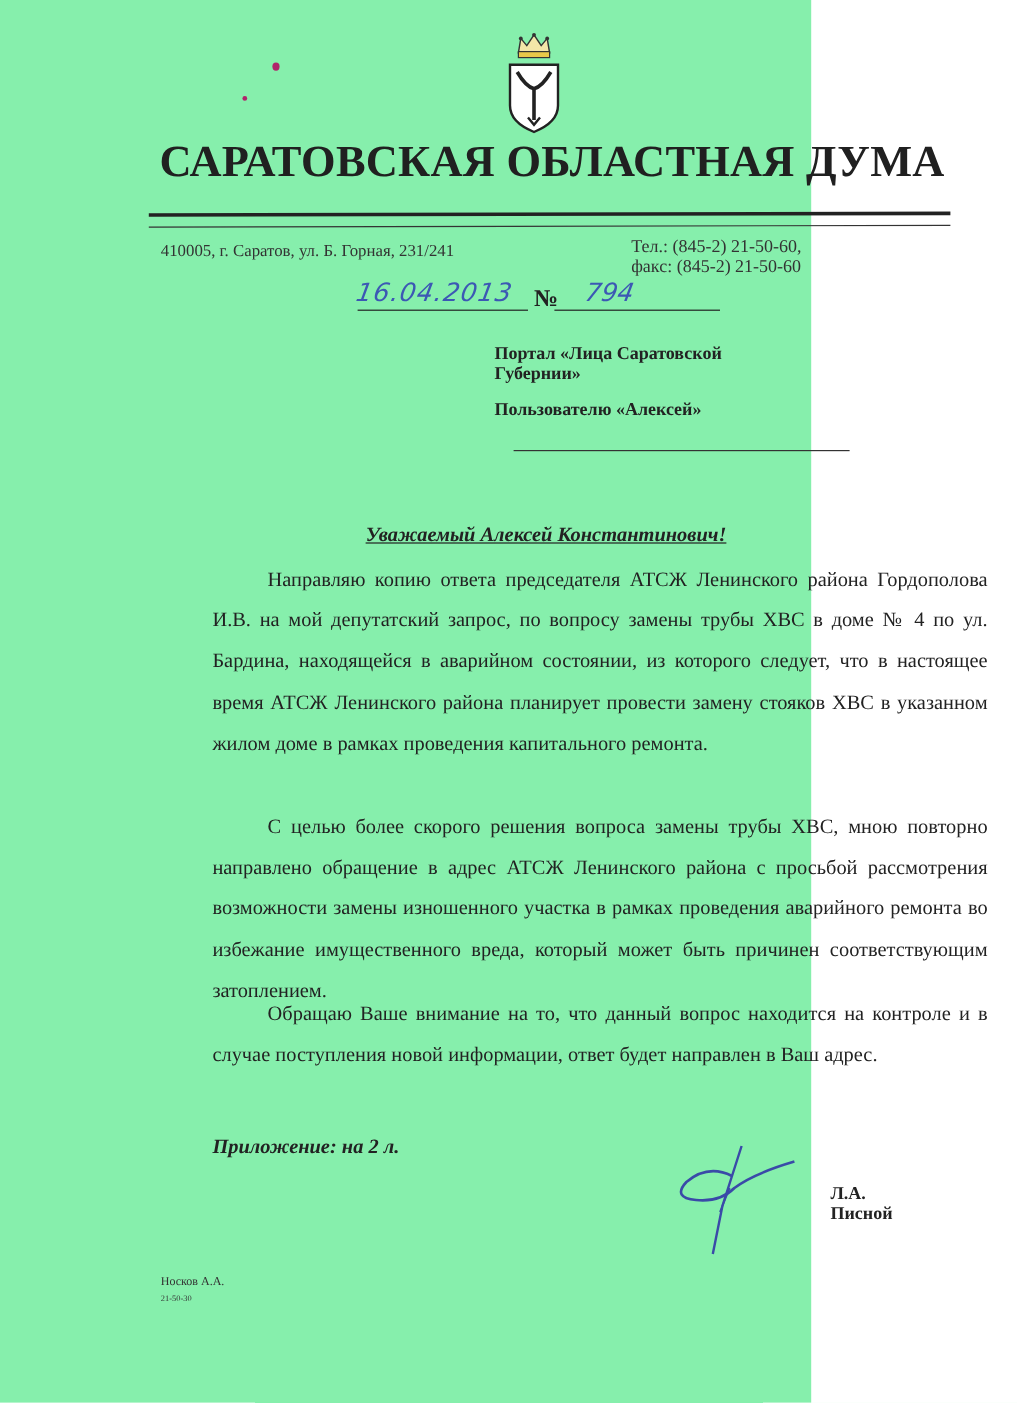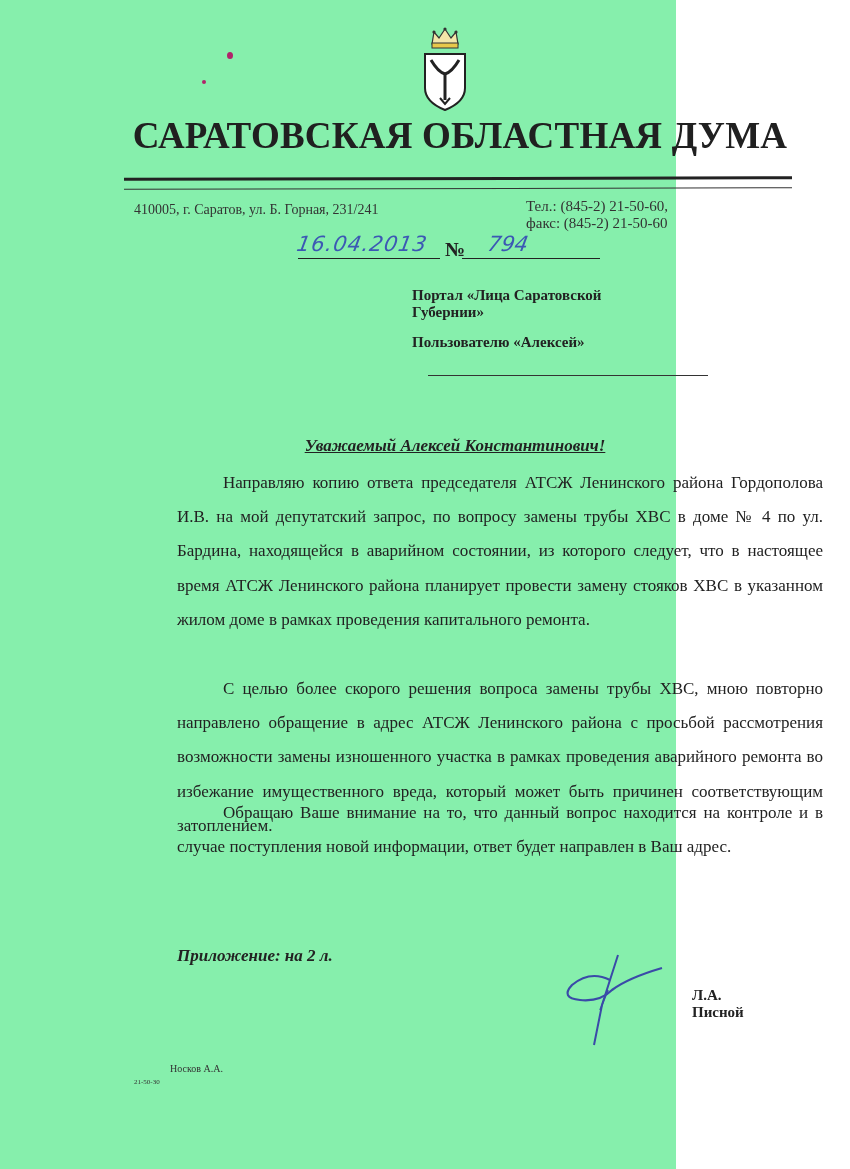--- a/index.html
+++ b/index.html
@@ -38,21 +38,21 @@
       font-style: italic; font-weight: bold; font-size: 17px; color: #222; text-decoration: underline; }
 
     .body-text { position: absolute; left: 130px; width: 646px; font-size: 17px; line-height: 34.2px;
       text-align: justify; text-indent: 46px; color: #222; margin-left: 47px; }
 
     .attachment { position: absolute; left: 177px; top: 946px; font-style: italic; font-weight: bold; font-size: 17px; color: #222; }
 
     .signature { position: absolute; left: 550px; top: 950px; width: 120px; height: 100px; }
     .signer { position: absolute; left: 670px; top: 987px; font-weight: bold; font-size: 15px; color: #222; margin-left: 22px; }
 
-    .executor { position: absolute; left: 134px; top: 1063px; font-size: 10px; color: #333; margin-left: 36px; }
+    .executor { position: absolute; left: 134px; top: 1063px; font-size: 10px; color: #333; }
     .executor-phone { position: absolute; left: 134px; top: 1078px; font-size: 7px; color: #333; }
   </style>
 </head>
 <body>
 
 <div class="page">
 
   <div class="speck" style="left:227px;top:52px;width:6px;height:7px;"></div>
   <div class="speck" style="left:202px;top:80px;width:4px;height:4px;"></div>
 
@@ -83,21 +83,21 @@
   <div class="reg-no">794</div>
 
   <div class="recipient" style="top:287px;">Портал «Лица Саратовской Губернии»</div>
   <div class="recipient" style="top:334px;">Пользователю «Алексей»</div>
   <div class="recipient-line"></div>
 
   <div class="salutation">Уважаемый Алексей Константинович!</div>
 
   <p class="body-text" style="top:466px;">Направляю копию ответа председателя АТСЖ Ленинского района Гордополова И.В. на мой депутатский запрос, по вопросу замены трубы ХВС в доме № 4 по ул. Бардина, находящейся в аварийном состоянии, из которого следует, что в настоящее время АТСЖ Ленинского района планирует провести замену стояков ХВС в указанном жилом доме в рамках проведения капитального ремонта.</p>
   <p class="body-text" style="top:672px;">С целью более скорого решения вопроса замены трубы ХВС, мною повторно направлено обращение в адрес АТСЖ Ленинского района с просьбой рассмотрения возможности замены изношенного участка в рамках проведения аварийного ремонта во избежание имущественного вреда, который может быть причинен соответствующим затоплением.</p>
-  <p class="body-text" style="top:796px;font-family:Liberation Serif, serif;">Обращаю Ваше внимание на то, что данный вопрос находится на контроле и в случае поступления новой информации, ответ будет направлен в Ваш адрес.</p>
+  <p class="body-text" style="top:828px;font-family:Liberation Serif, serif;">Обращаю Ваше внимание на то, что данный вопрос находится на контроле и в случае поступления новой информации, ответ будет направлен в Ваш адрес.</p>
 
   <div class="attachment">Приложение: на 2 л.</div>
 
   <svg class="signature" viewBox="0 0 120 100">
     <path d="M68 5 L52 55 L44 95" fill="none" stroke="#3a4aa8" stroke-width="2"></path>
     <path d="M60 30 Q40 20 22 35 Q10 48 30 50 Q50 52 62 40 Q78 28 112 18" fill="none" stroke="#3a4aa8" stroke-width="2.2"></path>
     <path d="M58 40 Q54 50 50 60" fill="none" stroke="#3a4aa8" stroke-width="1.6"></path>
   </svg>
   <div class="signer">Л.А. Писной</div>
 

